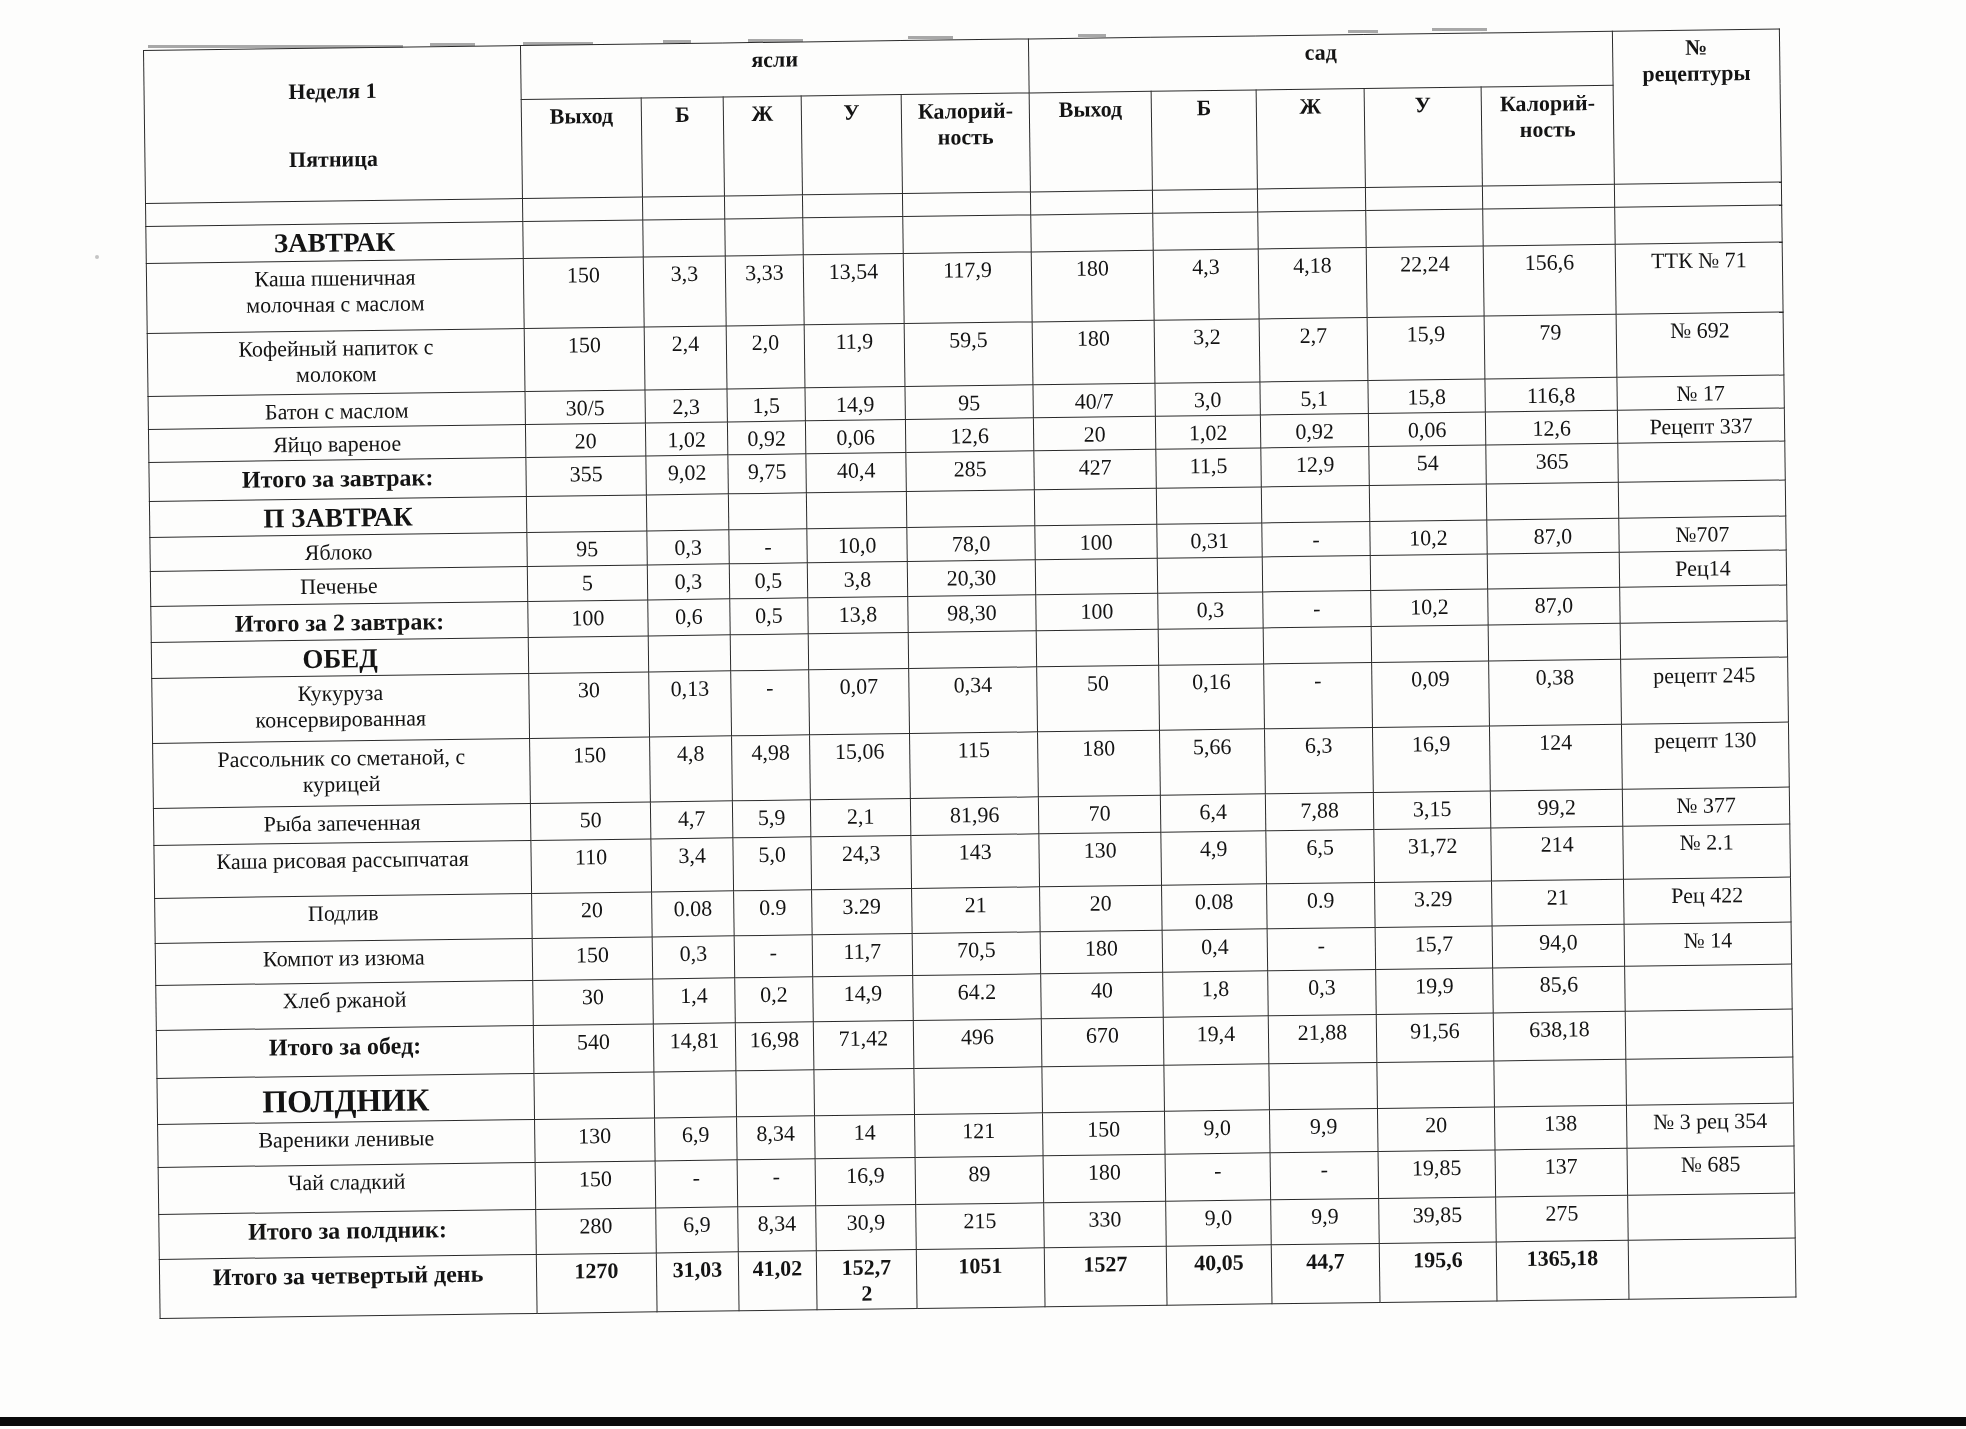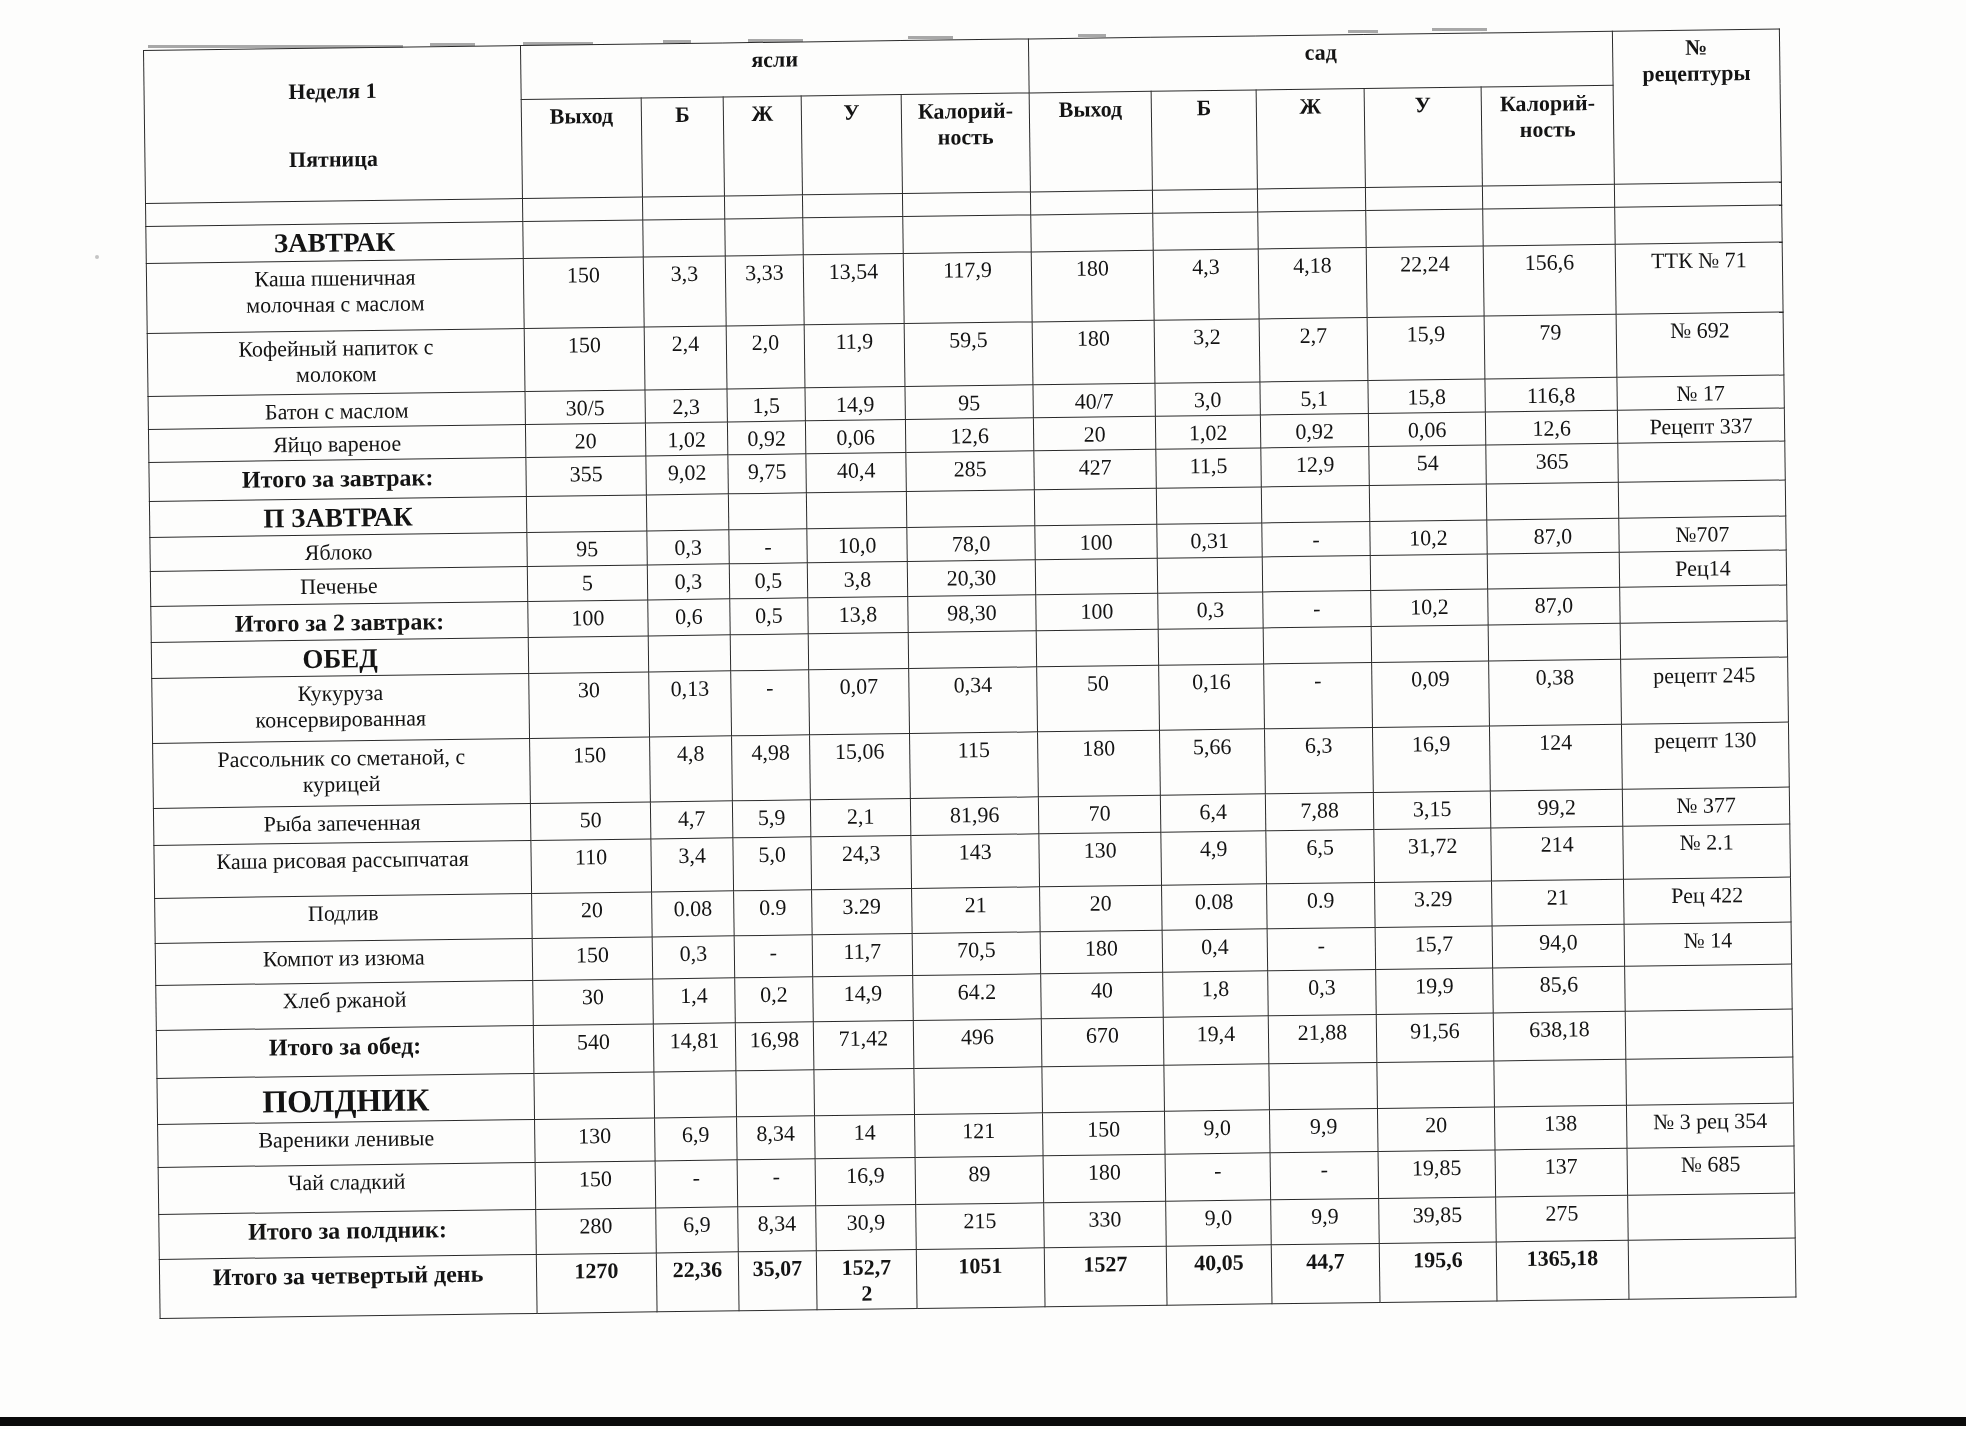--- a/index.html
+++ b/index.html
@@ -430,22 +430,22 @@
             <td>330</td>
             <td>9,0</td>
             <td>9,9</td>
             <td>39,85</td>
             <td>275</td>
             <td class="recipe"></td>
       </tr>
       <tr class="r-grand h53">
         <td class="name">Итого за четвертый день</td>
         <td>1270</td>
-            <td>22,36</td>
-            <td>35,07</td>
+            <td>31,03</td>
+            <td>41,02</td>
             <td>152,7
 2</td>
             <td>1051</td>
             <td>1527</td>
             <td>40,05</td>
             <td>44,7</td>
             <td>195,6</td>
             <td>1365,18</td>
             <td class="recipe"></td>
       </tr>

